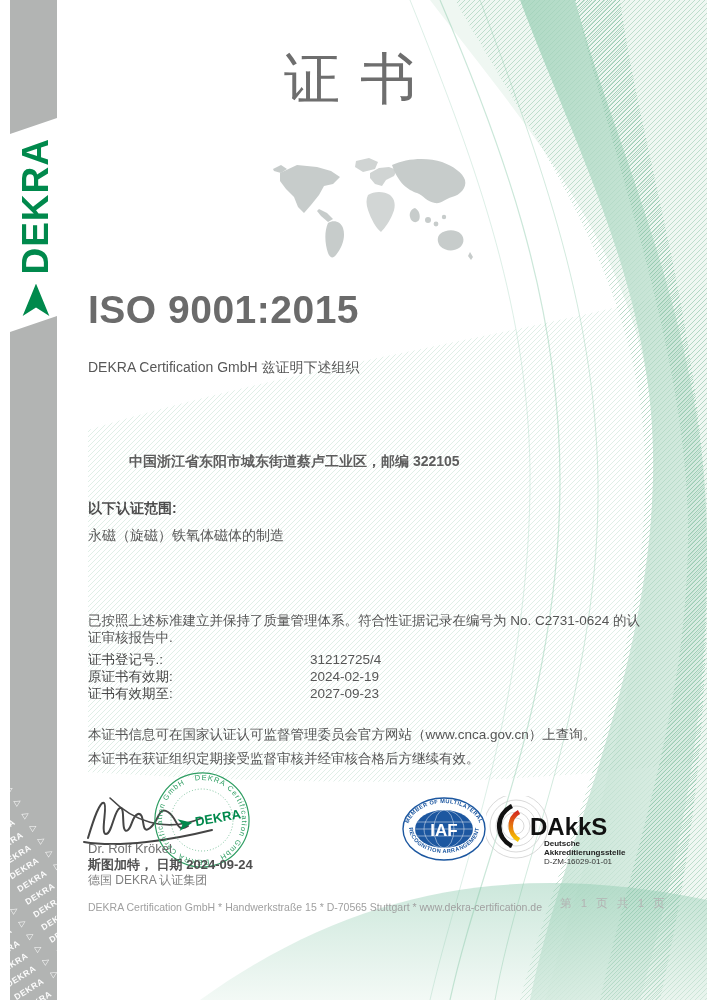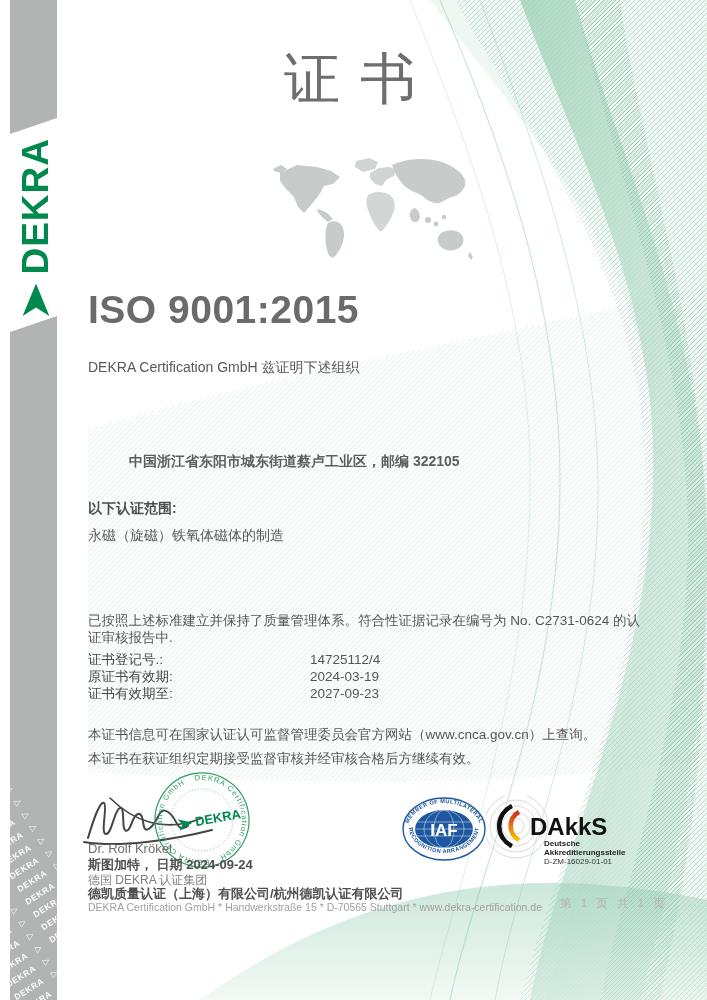--- a/index.html
+++ b/index.html
@@ -141,24 +141,24 @@
   <div class="abs" id="intro">DEKRA Certification GmbH 兹证明下述组织</div>
   <div class="abs" id="address">中国浙江省东阳市城东街道蔡卢工业区，邮编 322105</div>
 
   <div class="abs" id="scope-label">以下认证范围:</div>
   <div class="abs" id="scope-text">永磁（旋磁）铁氧体磁体的制造</div>
 
   <div class="abs" id="statement">已按照上述标准建立并保持了质量管理体系。符合性证据记录在编号为 No. C2731-0624 的认证审核报告中.</div>
 
   <div class="abs" id="details">
     <div class="detail-row">
-      <span class="lab">证书登记号.:</span><span class="val">14725112/4</span>
+      <span class="lab">证书登记号.:</span><span class="val">31212725/4</span>
     </div>
     <div class="detail-row">
-      <span class="lab">原证书有效期:</span><span class="val">2024-03-19</span>
+      <span class="lab">原证书有效期:</span><span class="val">2024-02-19</span>
     </div>
     <div class="detail-row">
       <span class="lab">证书有效期至:</span><span class="val">2027-09-23</span>
     </div>
   </div>
 
   <div class="abs" id="note1">本证书信息可在国家认证认可监督管理委员会官方网站（www.cnca.gov.cn）上查询。</div>
   <div class="abs" id="note2">本证书在获证组织定期接受监督审核并经审核合格后方继续有效。</div>
 
   <svg id="sig-svg" width="160" height="62" viewBox="0 0 160 62">
@@ -183,21 +183,20 @@
     </text>
     <g transform="translate(26,43)">
       <polygon points="0,2 14,8 0,14 4,8" fill="#00894c"></polygon>
       <text x="17" y="12" font-size="13" font-weight="bold" fill="#00894c">DEKRA</text>
     </g>
   </svg>
 
   <div class="abs" id="signer">Dr. Rolf Krökel</div>
   <div class="abs" id="place-date">斯图加特， 日期 2024-09-24</div>
   <div class="abs" id="org1">德国 DEKRA 认证集团</div>
-  <div class="abs" id="org2">德凯质量认证（上海）有限公司/杭州德凯认证有限公司</div>
   <div class="abs" id="addr-footer">DEKRA Certification GmbH * Handwerkstraße 15 * D-70565 Stuttgart * www.dekra-certification.de</div>
 
   <svg id="iaf" width="84" height="64" viewBox="0 0 84 64">
     <defs>
       <path id="iafTop" d="M5,34 A37,28 0 0 1 79,34" fill="none"></path>
       <path id="iafBot" d="M7,30 A35,26 0 0 0 77,30" fill="none"></path>
       <clipPath id="iafClip">
           <ellipse cx="42" cy="32" rx="29" ry="19"></ellipse>
         </clipPath>
     </defs>

